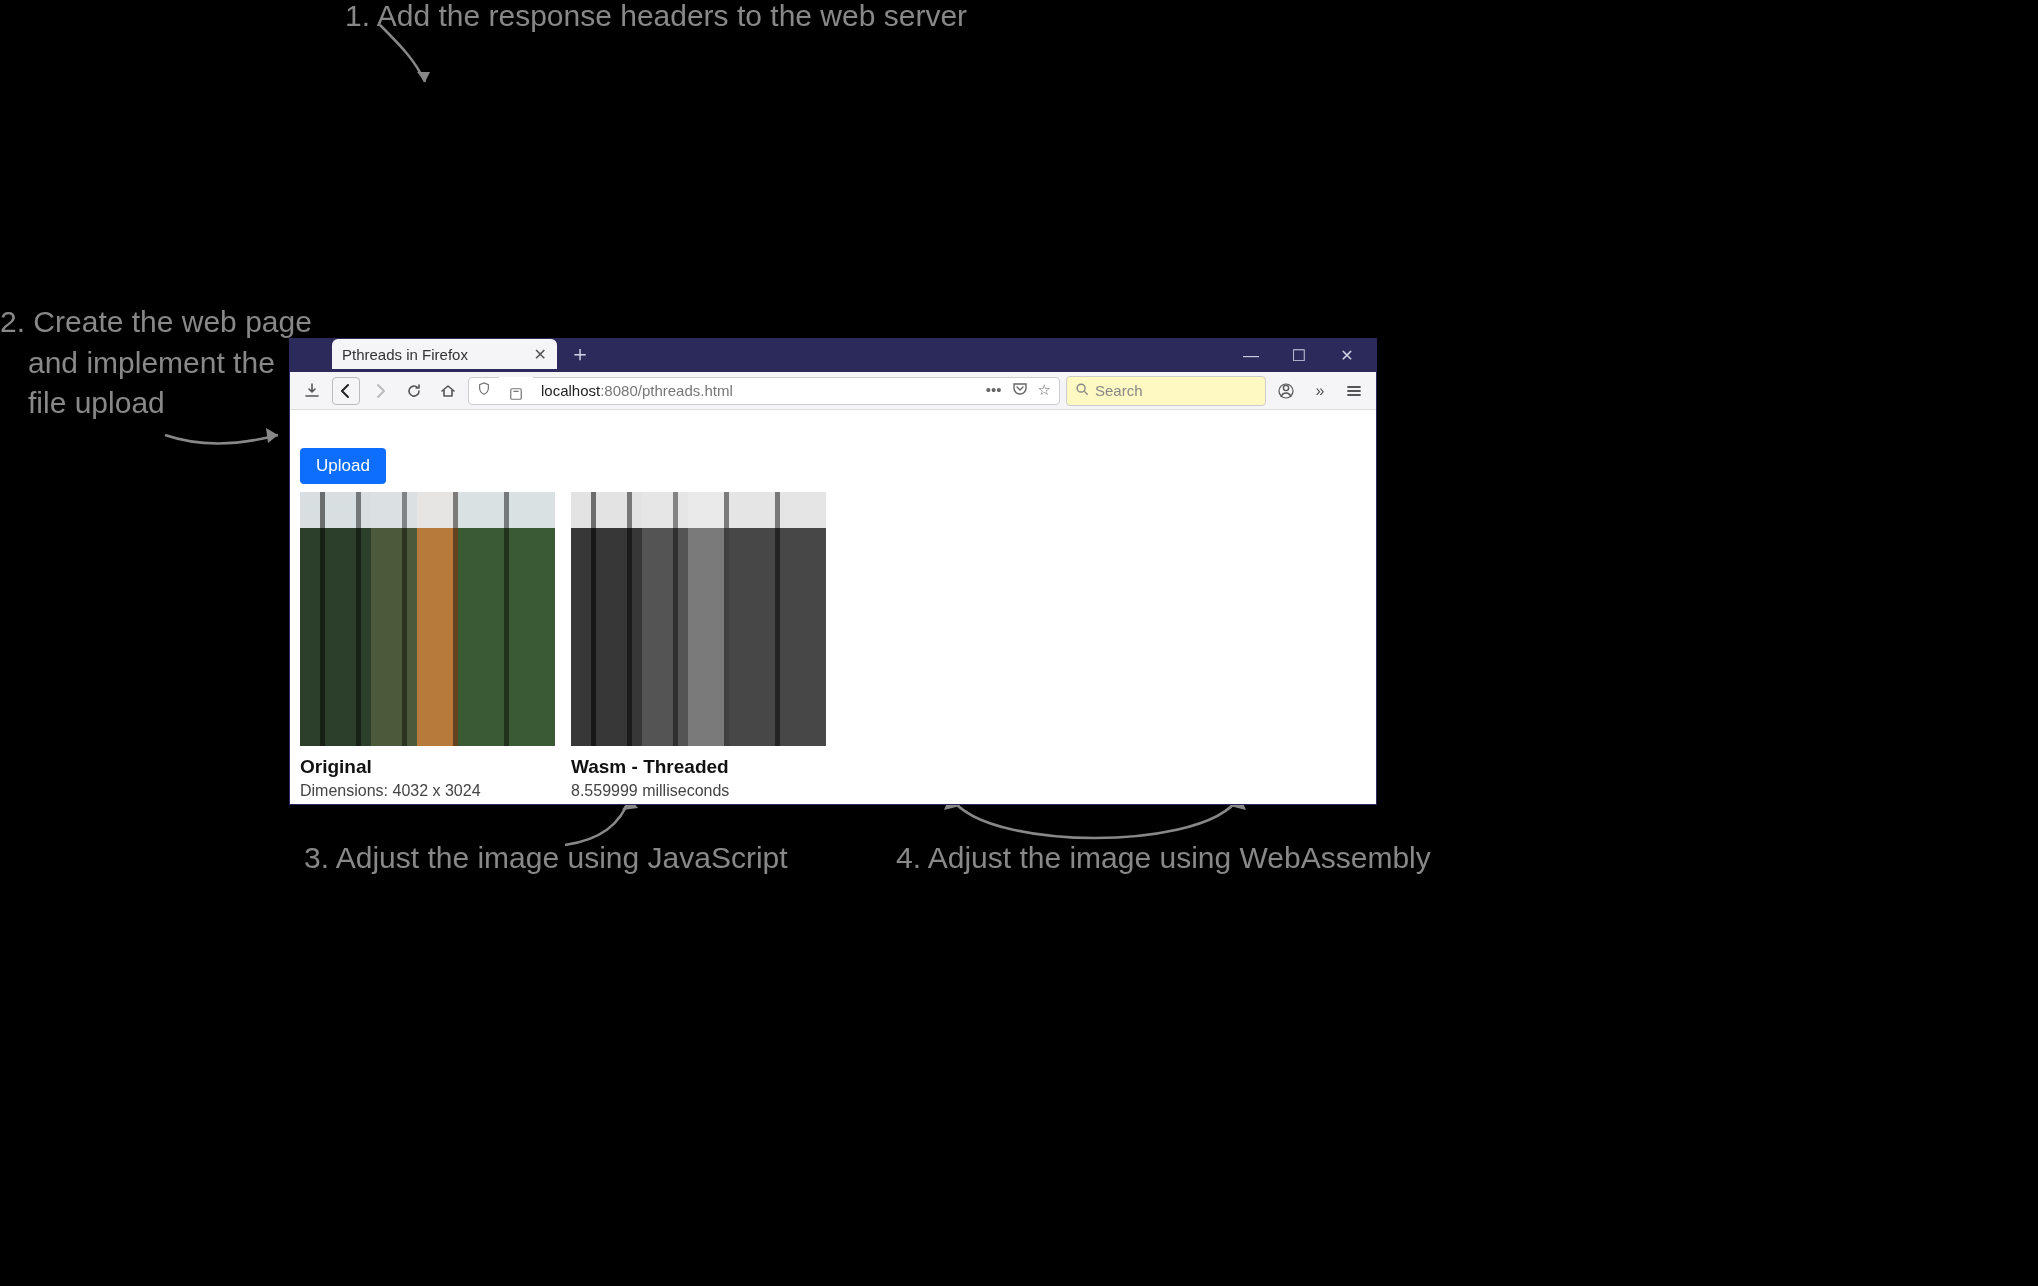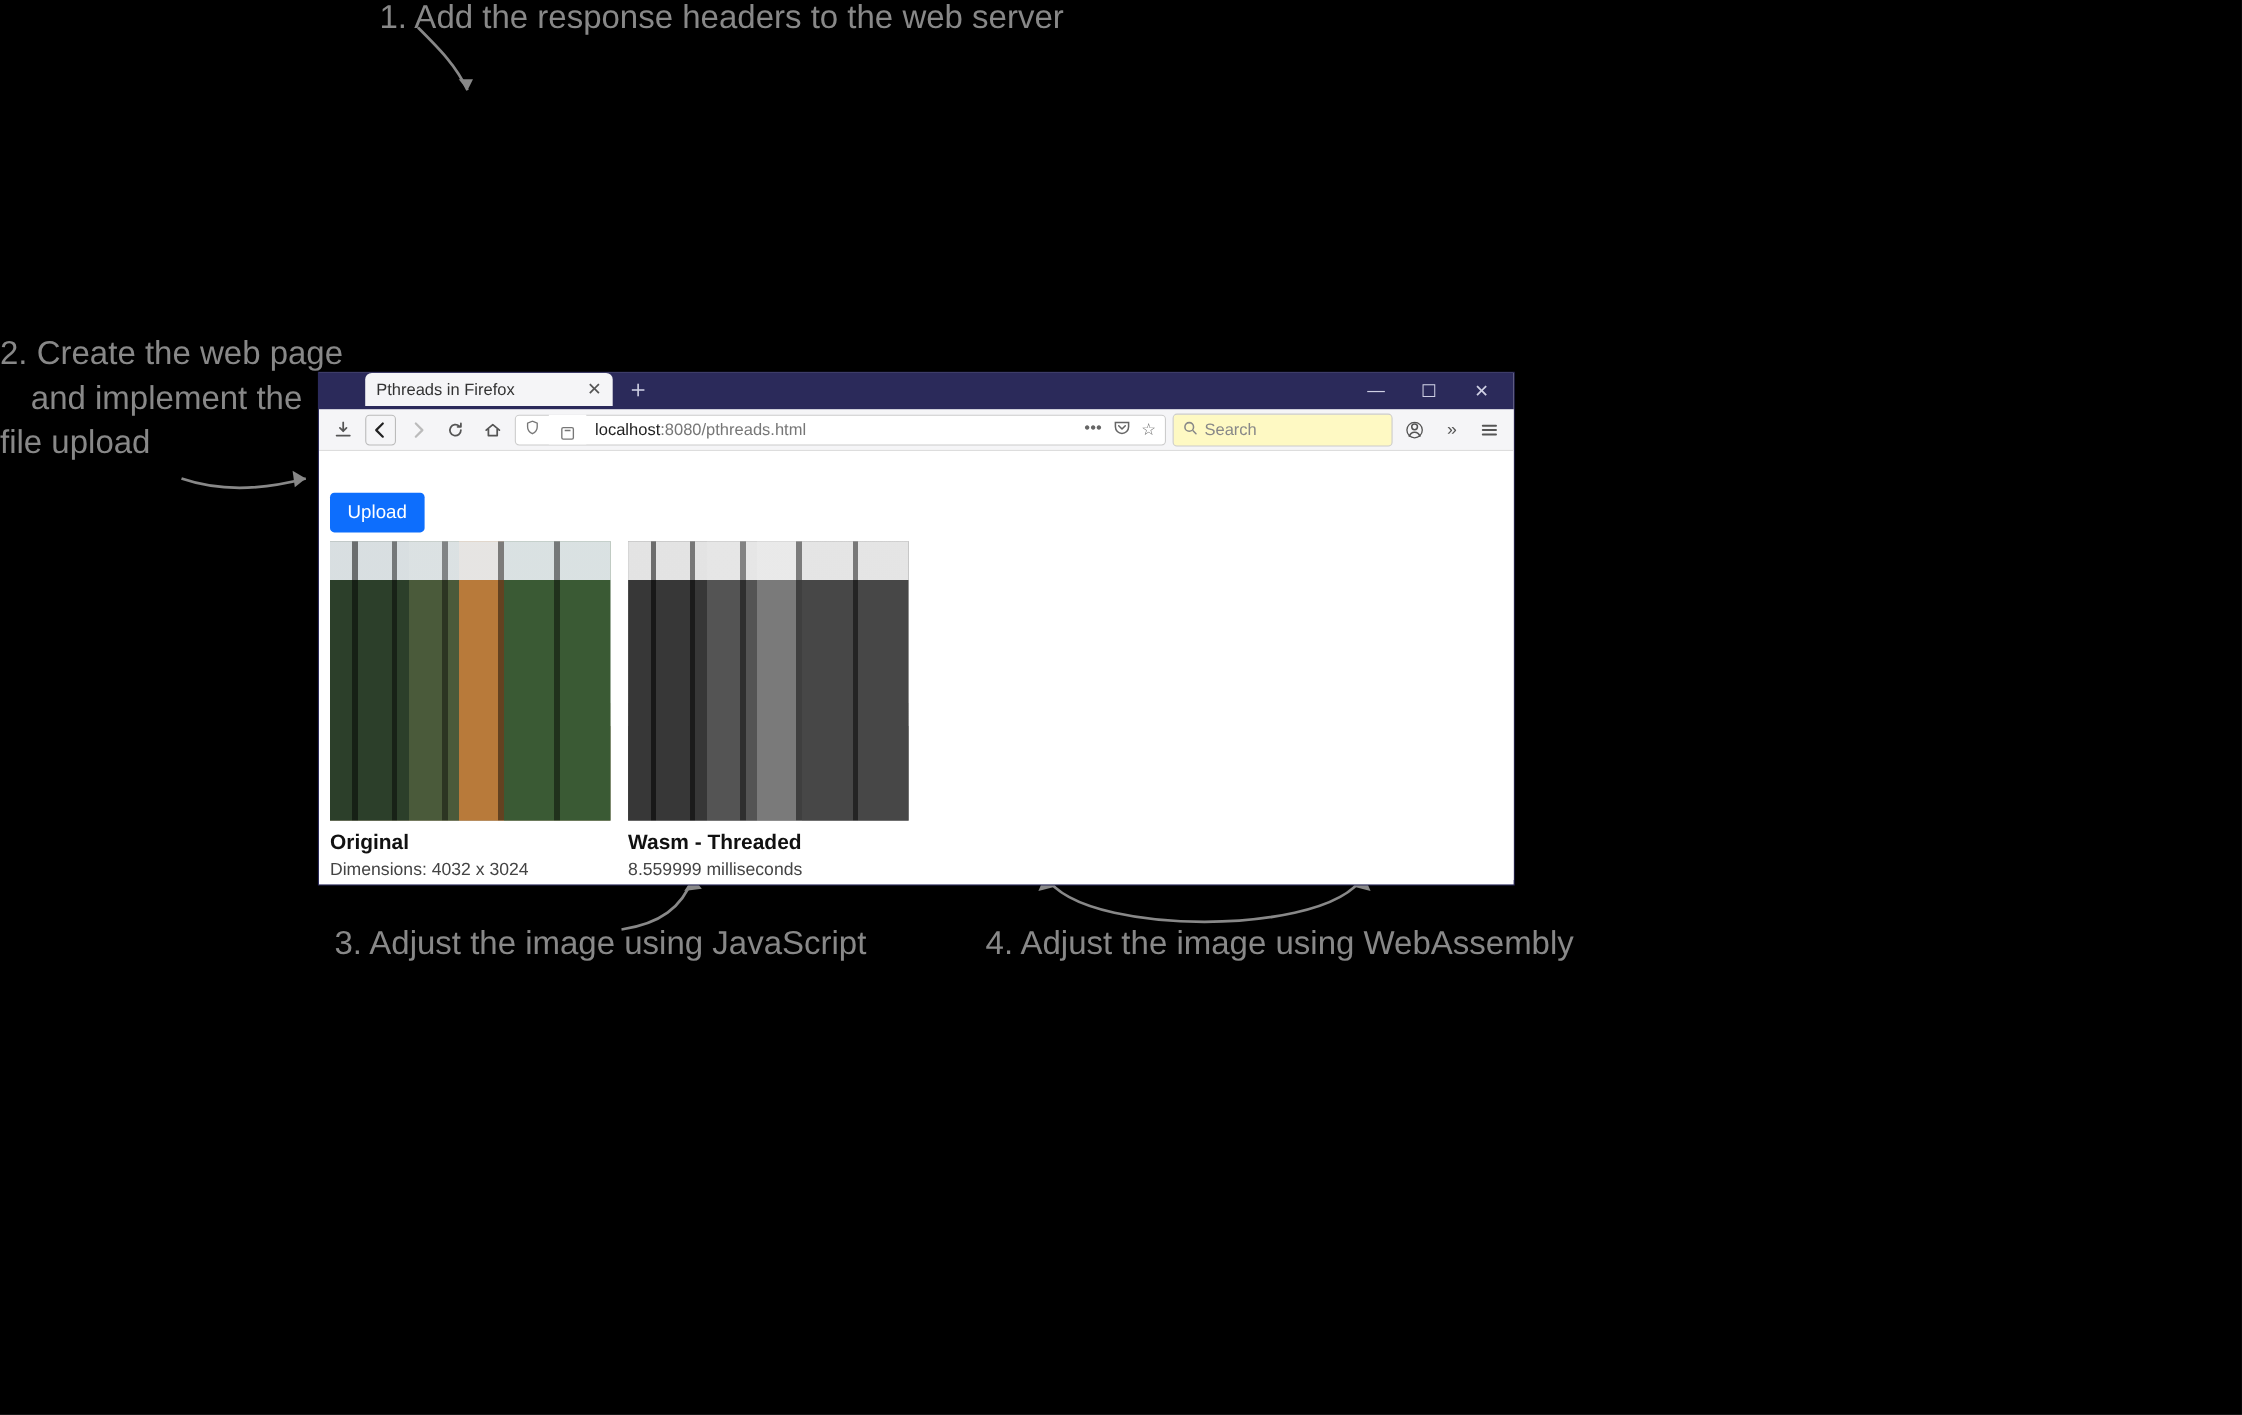--- a/index.html
+++ b/index.html
@@ -168,21 +168,21 @@
   svg.arrow .head { fill: #888; stroke: none; }
 </style>
 </head>
 <body>
 
 <div class="annotation" style="left:345px; top:-4px;">1. Add the response headers to the web server</div>
 
 <div class="annotation" style="left:0px; top:302px;">
   <div>2. Create the web page</div>
   <div style="padding-left:28px;">and implement the</div>
-  <div style="">file upload</div>
+  <div style="padding-left:28px;">file upload</div>
 </div>
 
 <div class="annotation" style="left:304px; top:838px;">3. Adjust the image using JavaScript</div>
 <div class="annotation" style="left:896px; top:838px;">4. Adjust the image using WebAssembly</div>
 
 <svg class="arrow" style="left:370px; top:20px;" width="90" height="80">
   <path d="M10,5 C30,25 45,40 55,62"></path>
   <polygon class="head" points="55,62 47,52 60,52"></polygon>
 </svg>
 

